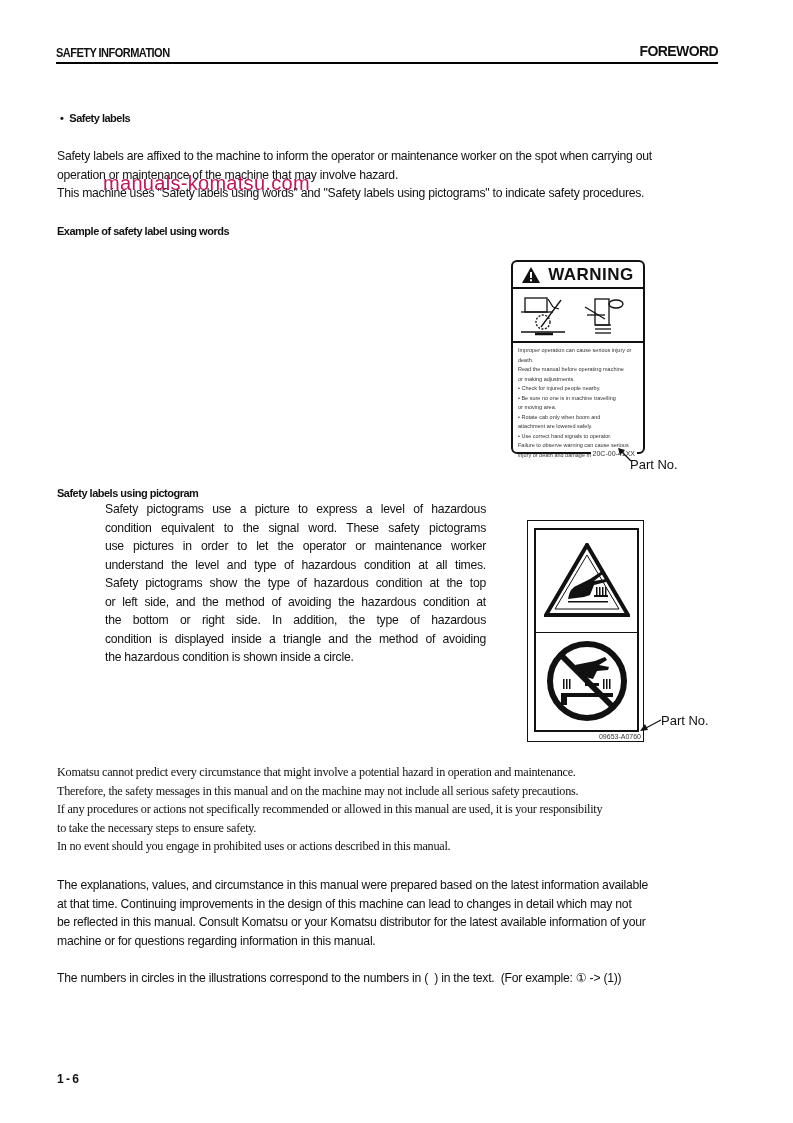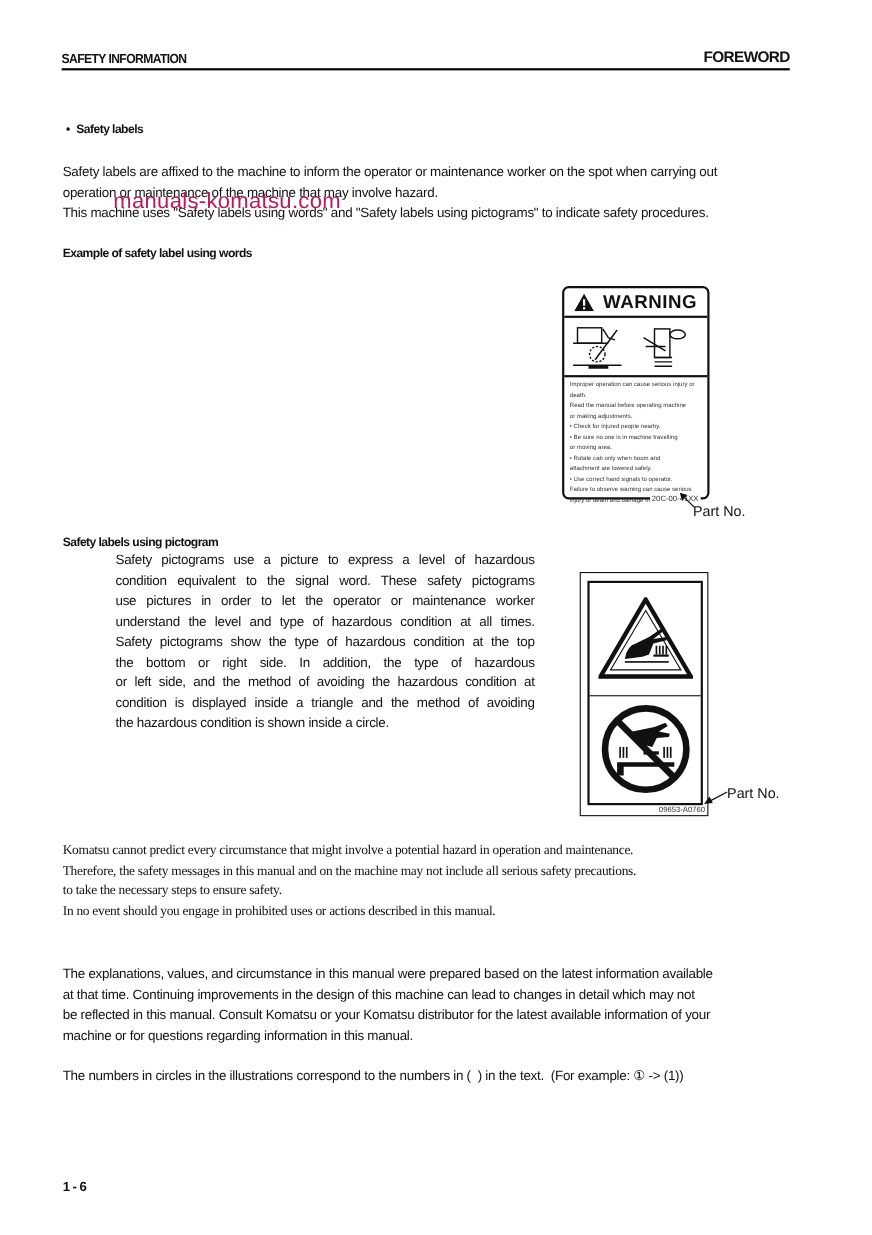--- a/index.html
+++ b/index.html
@@ -90,22 +90,22 @@
 </svg>
 <div class="abs partno" style="left:630px; top:457px;">Part No.</div>
 
 <div class="abs sub" style="left:57px; top:487px;">Safety labels using pictogram</div>
 <div class="abs body just" style="left:57px; top:500px; width:381px;margin-left:48px;">
   <div>Safety pictograms use a picture to express a level of hazardous</div>
   <div>condition equivalent to the signal word.  These safety pictograms</div>
   <div>use pictures in order to let the operator or maintenance worker</div>
   <div>understand the level and type of hazardous condition at all times.</div>
   <div>Safety  pictograms show the type of hazardous condition at the top</div>
+  <div>or left side, and the method of avoiding the hazardous condition at</div>
   <div>the  bottom  or  right  side.   In  addition,  the  type  of  hazardous</div>
-  <div>or left side, and the method of avoiding the hazardous condition at</div>
   <div>condition is displayed inside a triangle and the method of avoiding</div>
   <div style="text-align-last:left;">the hazardous condition is shown inside  a circle.</div>
 </div>
 
 <div class="abs" style="left:527px; top:520px; width:115px; height:220px; border:1px solid #111; background:#fff;">
   <div class="abs" style="left:6px; top:7px; width:101px; height:200px; border:2px solid #111;">
     <div style="height:102px; border-bottom:1.5px solid #111; display:flex; align-items:center; justify-content:center;">
       <svg width="86" height="76" viewBox="0 0 86 76">
         <polygon points="43,2 84,72 2,72" fill="none" stroke="#111" stroke-width="4"></polygon>
         <polygon points="43,12 75,66 11,66" fill="none" stroke="#111" stroke-width="1"></polygon>
@@ -142,20 +142,21 @@
 </div>
 <svg class="abs" style="left:640px; top:718px;" width="22" height="14" viewBox="0 0 22 14">
   <line x1="21" y1="2" x2="4" y2="11" stroke="#111" stroke-width="1.2"></line>
   <polygon points="0,13 5,6 8,12" fill="#111"></polygon>
 </svg>
 <div class="abs partno" style="left:661px; top:713px;">Part No.</div>
 
 <div class="abs body" style="left:57px; top:763px; width:662px;font-family:Liberation Serif, serif;">
   <div>Komatsu cannot predict every circumstance that might involve a potential hazard in operation and maintenance.</div>
   <div>Therefore, the safety messages in this manual and on the machine may not include all serious safety precautions.</div>
+  <div>If any procedures or actions not specifically recommended or allowed in this manual are used, it is your responsibility</div>
   <div>to take the necessary steps to ensure safety.</div>
   <div>In no event should you engage in prohibited uses or actions described in this manual.</div>
 </div>
 
 <div class="abs body" style="left:57px; top:876px; width:662px;">
   <div>The explanations, values, and circumstance in this manual were prepared based on the latest information available</div>
   <div>at that time.  Continuing  improvements  in the design of this machine can lead to changes in detail which may not</div>
   <div>be reflected in this manual.  Consult Komatsu or your Komatsu distributor for the latest available information of your</div>
   <div>machine or for  questions  regarding information in this manual.</div>
 </div>

